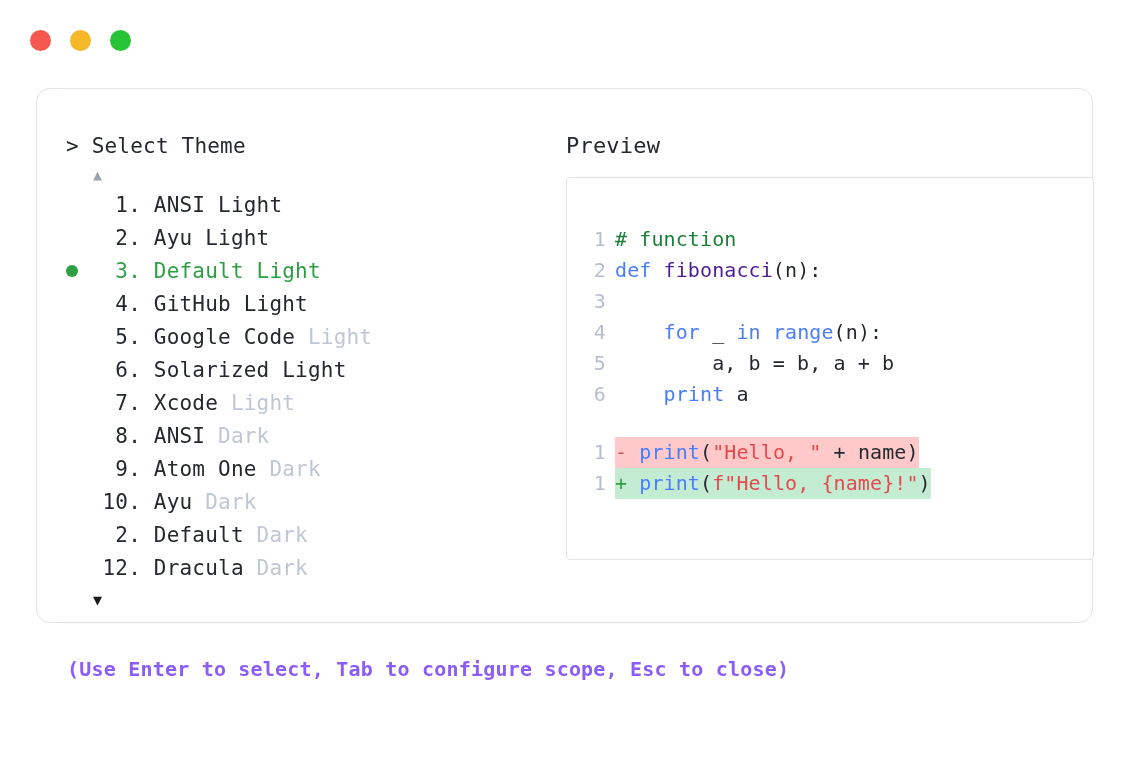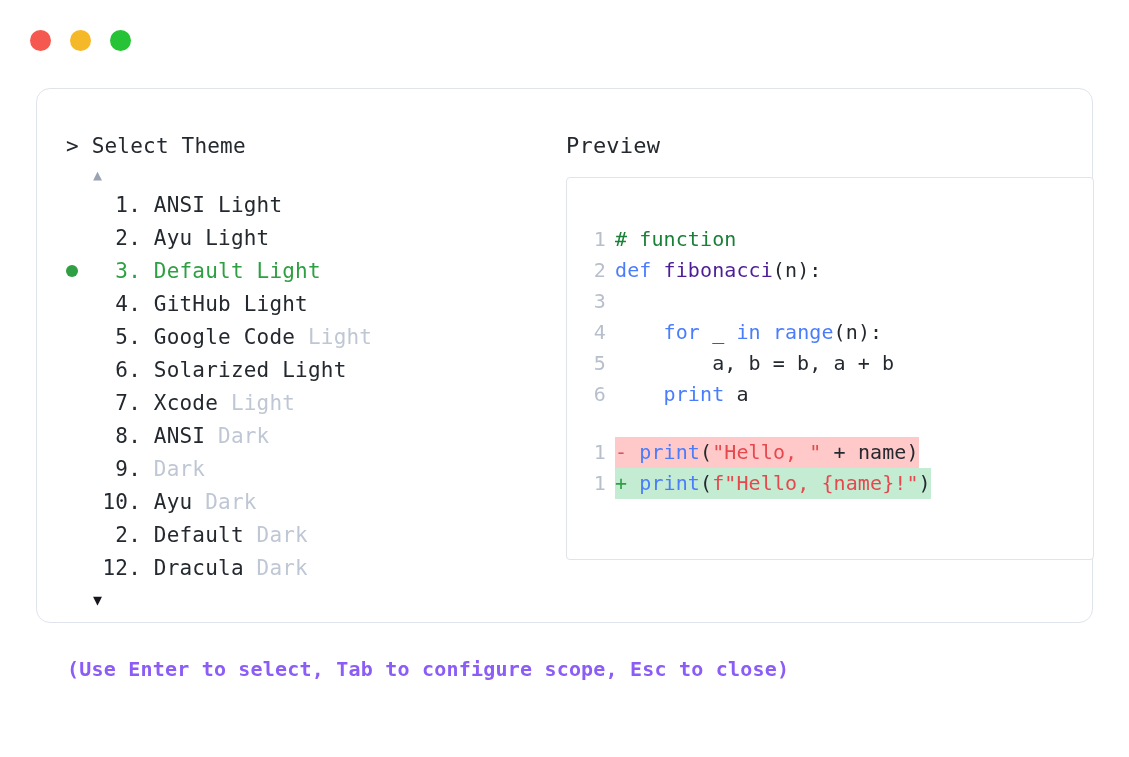--- a/index.html
+++ b/index.html
@@ -239,21 +239,21 @@
 
           <ul class="theme-list">
               <li class="theme-row"><span class="bullet-cell"></span><span class="idx-cell">1.</span><span class="name-cell"> ANSI</span><span class="variant-cell strong"> Light</span></li>
               <li class="theme-row"><span class="bullet-cell"></span><span class="idx-cell">2.</span><span class="name-cell"> Ayu</span><span class="variant-cell strong"> Light</span></li>
               <li class="theme-row"><span class="bullet-cell"><span class="bullet"></span></span><span class="idx-cell sel">3.</span><span class="name-cell sel"> Default</span><span class="variant-cell sel"> Light</span></li>
               <li class="theme-row"><span class="bullet-cell"></span><span class="idx-cell">4.</span><span class="name-cell"> GitHub</span><span class="variant-cell strong"> Light</span></li>
               <li class="theme-row"><span class="bullet-cell"></span><span class="idx-cell">5.</span><span class="name-cell"> Google Code</span><span class="variant-cell muted"> Light</span></li>
               <li class="theme-row"><span class="bullet-cell"></span><span class="idx-cell">6.</span><span class="name-cell"> Solarized</span><span class="variant-cell strong"> Light</span></li>
               <li class="theme-row"><span class="bullet-cell"></span><span class="idx-cell">7.</span><span class="name-cell"> Xcode</span><span class="variant-cell muted"> Light</span></li>
               <li class="theme-row"><span class="bullet-cell"></span><span class="idx-cell">8.</span><span class="name-cell"> ANSI</span><span class="variant-cell muted"> Dark</span></li>
-              <li class="theme-row"><span class="bullet-cell"></span><span class="idx-cell">9.</span><span class="variant-cell muted"> Dark</span></li>
+              <li class="theme-row"><span class="bullet-cell"></span><span class="idx-cell">9.</span><span class="name-cell"> Atom One</span><span class="variant-cell muted"> Dark</span></li>
               <li class="theme-row"><span class="bullet-cell"></span><span class="idx-cell">10.</span><span class="name-cell"> Ayu</span><span class="variant-cell muted"> Dark</span></li>
               <li class="theme-row"><span class="bullet-cell"></span><span class="idx-cell">2.</span><span class="name-cell"> Default</span><span class="variant-cell muted"> Dark</span></li>
               <li class="theme-row"><span class="bullet-cell"></span><span class="idx-cell">12.</span><span class="name-cell"> Dracula</span><span class="variant-cell muted"> Dark</span></li>
             </ul>
 
           <div class="scroll-arrow down">▼</div>
 
           <div class="footer-hint">(Use Enter to select, Tab to configure scope, Esc to close)</div>
         </div>
 

